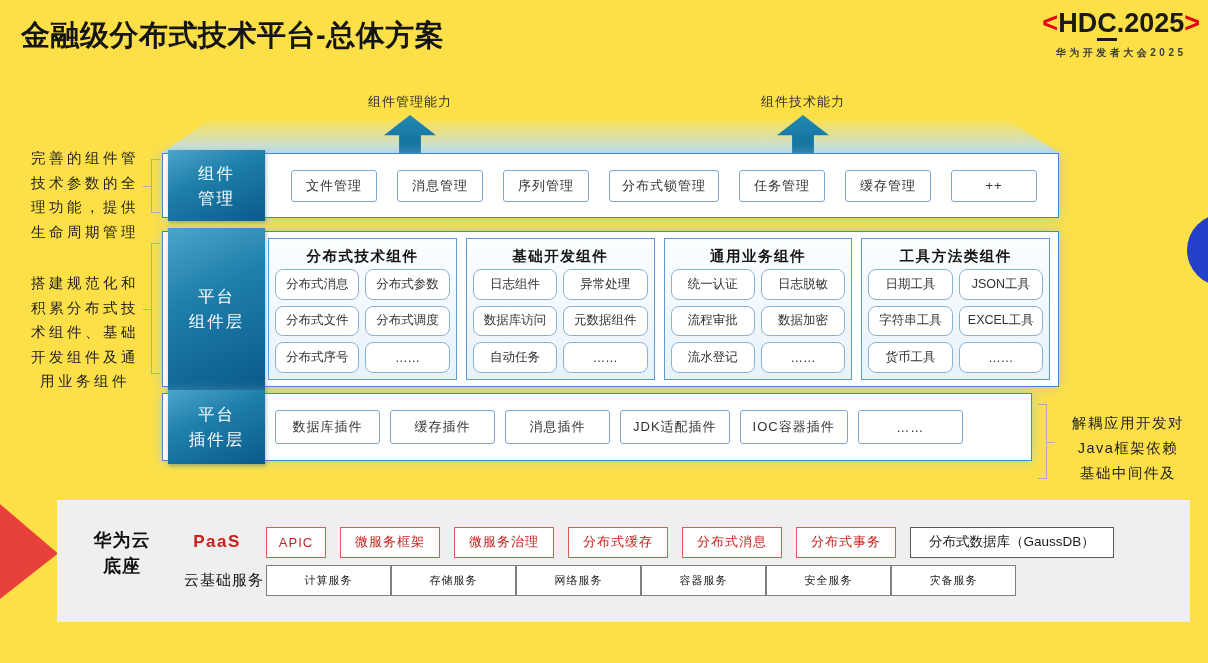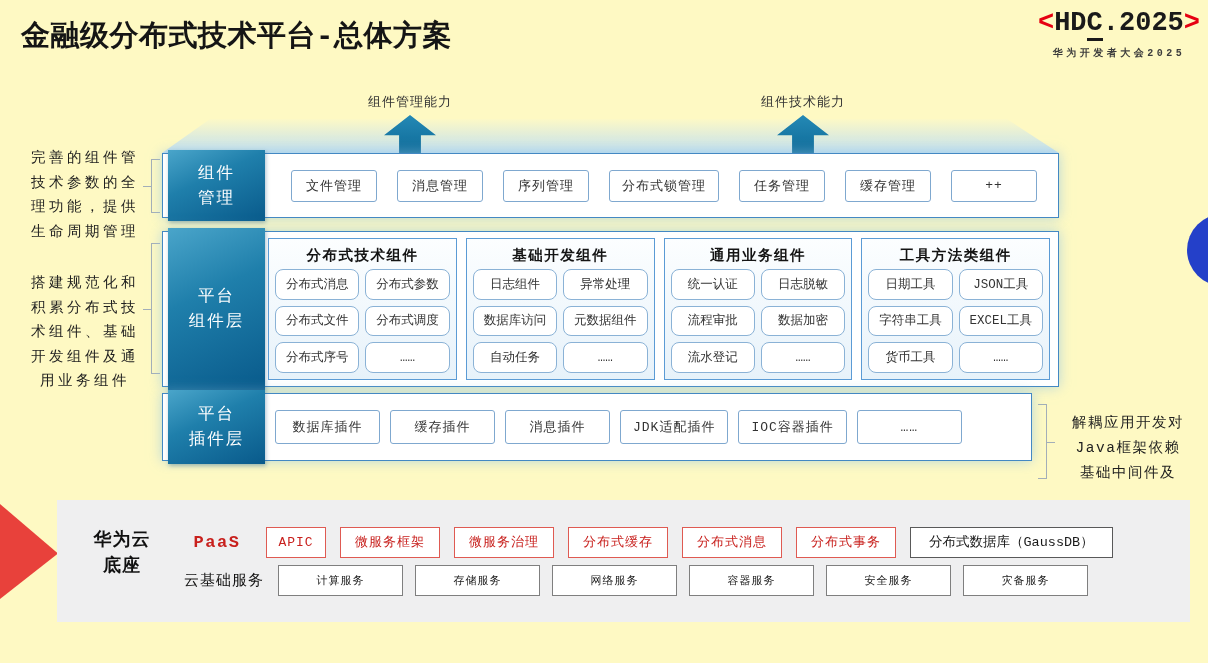--- a/index.html
+++ b/index.html
@@ -1,19 +1,19 @@
 <!DOCTYPE html>
 <html><head>
 <meta charset="utf-8">
 <style>
   * { margin:0; padding:0; box-sizing:border-box; }
   body { background:#fff; }
   .canvas {
-    position:relative; width:1208px; height:663px; background:#fef9c3;
-    overflow:hidden; font-family:Liberation Mono, monospace; color:#222;
+    position:relative; width:1208px; height:663px; background:#fde047;
+    overflow:hidden; font-family:Liberation Sans, sans-serif; color:#222;
   }
   
   .title { position:absolute; left:21px; top:16px; font-size:29px; font-weight:800; color:#151515; letter-spacing:.5px; }
   .logo { position:absolute; right:8px; top:10px; text-align:center; }
   .logo-main { display:flex; align-items:flex-start; justify-content:center; font-size:27px; font-weight:800; color:#1a1a1a; line-height:1; }
   .logo-bracket { color:#e60012; }
   .logo-c { border-bottom:3px solid #1a1a1a; padding-bottom:1px; }
   .logo-sub { margin-top:5px; font-size:10px; letter-spacing:3.5px; color:#3c3c3c; font-weight:600; white-space:nowrap; }
   
   .band {
@@ -86,21 +86,21 @@
     min-width:100px; height:31px; padding:0 10px; background:#fff;
     border:1.5px solid #df5a52; color:#c8201d; font-size:13px; letter-spacing:1px;
     display:flex; align-items:center; justify-content:center; white-space:nowrap;
   }
   .rpill.small { min-width:60px; }
   .dbpill {
     min-width:170px; height:31px; padding:0 18px; background:#fff;
     border:1px solid #595959; color:#1a1a1a; font-size:13.5px;
     display:flex; align-items:center; justify-content:center; white-space:nowrap;
   }
-  .cloud-row { position:absolute; left:125px; top:64px; height:32px; display:flex; align-items:center; gap:12px; }
+  .cloud-row { position:absolute; left:125px; top:64px; height:32px; display:flex; align-items:center; }
   .cloud-label { width:84px; text-align:center; color:#111; font-size:15px; letter-spacing:1px; white-space:nowrap; }
   .cpill {
     min-width:125px; height:31px; padding:0 10px; background:#fff;
     border:1px solid #7f7f7f; color:#1a1a1a; font-size:11px; letter-spacing:1px;
     display:flex; align-items:center; justify-content:center; white-space:nowrap;
   }
 </style>
 </head>
 <body>
 

